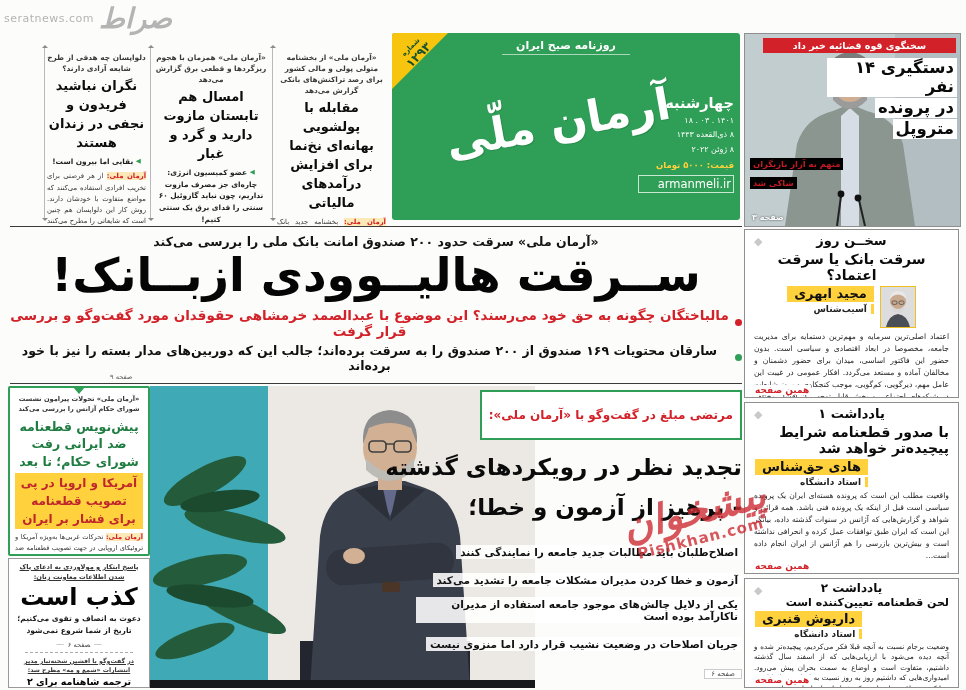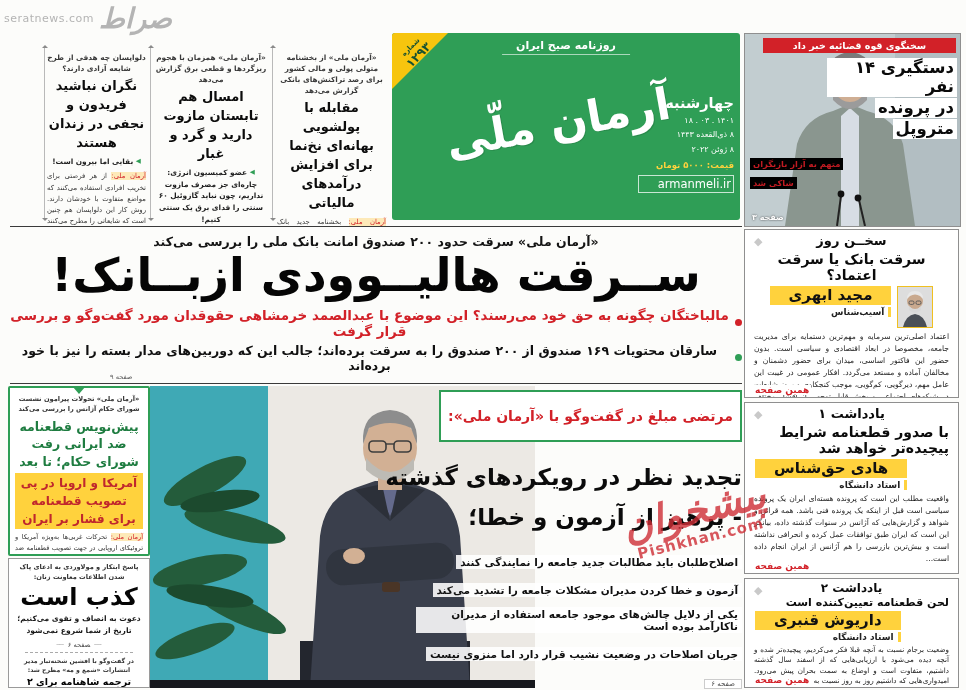--- a/index.html
+++ b/index.html
@@ -18,21 +18,21 @@
   .vdiv{position:absolute;top:48px;height:170px;border-left:1px solid #b9b9b9;width:0;}
   .vdiv:before,.vdiv:after{content:"";position:absolute;left:-3px;border:3px solid transparent;}
   .vdiv:before{top:-6px;border-bottom-color:#8a8a8a;}
   .vdiv:after{bottom:-6px;border-top-color:#8a8a8a;}
   .brief{position:absolute;top:52px;text-align:center;}
   .brief .kicker{font-size:7.4px;font-weight:bold;color:#3a3a3a;line-height:1.5;margin-bottom:3px;}
   .brief .hl{font-size:13px;font-weight:bold;color:#0c0c0c;line-height:1.45;margin:2px 0 3px;}
   .brief .sub{font-size:7.4px;font-weight:bold;color:#1f1f1f;line-height:1.6;}
   .ptr{color:#2f9e56;font-size:6.5px;vertical-align:1px;}
   .brief .body{font-size:6.9px;color:#333;text-align:justify;line-height:1.62;margin-top:4px;}
-  .lead-label{color:#d22128;font-weight:normal;background:#fde9b8;}
+  .lead-label{color:#d22128;font-weight:bold;background:#fde9b8;}
   .pagetag{font-size:6.6px;color:#444;margin-top:3px;letter-spacing:.5px;}
   .pagetag:before,.pagetag:after{content:"ـــــ";color:#999;font-size:5px;margin:0 4px;vertical-align:2px;}
   
   .masthead{left:392px;top:33px;width:348px;height:187px;background:#2f9e56;overflow:hidden;border-radius:3px;}
   .mh-corner{position:absolute;left:0;top:0;width:0;height:0;border-top:56px solid #f7c50e;border-right:56px solid transparent;}
   .mh-issue{position:absolute;left:1px;top:9px;width:46px;text-align:center;transform:rotate(-45deg);color:#175230;line-height:1.1;}
   .mh-issue .lbl{font-size:7px;font-weight:bold;display:block;}
   .mh-issue .num{font-size:12px;font-weight:bold;display:block;}
   .mh-tagline{position:absolute;left:50%;transform:translateX(-50%);top:6px;color:#fff;font-weight:bold;font-size:11px;
               border-bottom:1px solid rgba(255,255,255,.6);padding:0 14px 2px;white-space:nowrap;}
@@ -67,46 +67,46 @@
   .lead-b.green{color:#101010;font-weight:bold;font-size:12.5px;}
   .lead-page{position:absolute;left:100px;bottom:2px;font-size:6.6px;color:#555;}
   
   .sidebox{position:absolute;left:744px;width:215px;border:1px solid #8f8f8f;background:#fff;overflow:hidden;box-sizing:border-box;}
   .shead{position:relative;text-align:center;font-weight:bold;font-size:13px;color:#0b0b0b;padding:3px 0 1px;}
   .shead .diamond{position:absolute;left:9px;top:5px;color:#c9c9c9;font-size:11px;}
   .stitle{font-weight:bold;font-size:14px;color:#0b0b0b;padding:2px 9px 1px;}
   .stitle.center{text-align:center;}
   .byline{padding:2px 10px 1px;display:flex;gap:6px;align-items:flex-start;justify-content:flex-end;}
   .byline .col{display:flex;flex-direction:column;gap:2px;}
-  .byline .name{background:#ffd23d;font-weight:bold;font-size:15px;padding:0 19px 1px;color:#111;width:fit-content;}
+  .byline .name{background:#ffd23d;font-weight:bold;font-size:13px;padding:0 7px 1px;color:#111;width:fit-content;}
   .byline .role{font-size:9px;font-weight:bold;color:#222;border-right:3px solid #ffd23d;padding-right:4px;}
   .portrait{width:34px;height:40px;flex:0 0 auto;border:1px solid #f0c020;}
   .sbody{font-size:7.6px;text-align:justify;padding:2px 9px 0;line-height:1.58;color:#1c1c1c;}
   .more{position:absolute;bottom:2px;left:8px;background:#fff;color:#d22128;font-weight:bold;font-size:9px;padding:0 2px;}
   
   .greenbox{left:8px;top:386px;width:142px;height:170px;border:2px solid #2f9e56;border-radius:2px;background:#fff;
             text-align:center;padding:7px 5px 2px;box-sizing:border-box;overflow:hidden;}
   .gb-marker{position:absolute;top:-1px;left:50%;transform:translateX(-50%);width:0;height:0;
              border-left:6px solid transparent;border-right:6px solid transparent;border-top:7px solid #2f9e56;}
   .gb-kicker{font-size:6.6px;font-weight:bold;color:#333;line-height:1.5;}
   .gb-hl{font-size:12.5px;font-weight:bold;color:#1e7c40;line-height:1.4;margin:3px 0;}
   .gb-tag{display:inline-block;background:#ffd23d;color:#c0272d;font-weight:bold;font-size:12px;line-height:1.5;padding:1px 3px;}
   .gb-body{font-size:6.6px;color:#333;text-align:justify;line-height:1.55;margin-top:3px;}
   .kazbbox{left:8px;top:558px;width:142px;height:130px;border:1px solid #9a9a9a;background:#fff;text-align:center;
            padding:4px 6px;box-sizing:border-box;overflow:hidden;}
-  .kz-kicker{font-size:6.6px;font-weight:bold;color:#333;line-height:1.5;}
+  .kz-kicker{font-size:6.6px;font-weight:bold;color:#333;line-height:1.5;text-decoration:underline;}
   .kz-hl{font-size:24px;font-weight:bold;color:#050505;line-height:1.2;}
   .kz-sub{font-size:7.6px;font-weight:bold;color:#1a1a1a;line-height:1.6;margin-top:1px;}
   .kz-div{border-top:1px dashed #aaa;margin:3px 10px;}
   .sh-hl{font-size:9.5px;font-weight:bold;color:#050505;line-height:1.5;margin-top:1px;}
   
   .photo{left:150px;top:386px;width:385px;height:302px;}
   .quote{left:416px;top:390px;width:326px;text-align:right;z-index:20;}
   .q-kick{display:inline-block;border:2px solid #2f9e56;background:#fff;color:#d22128;font-weight:bold;
-          font-size:14px;padding:16px 7px;margin-bottom:16px;}
+          font-size:12px;padding:16px 7px;margin-bottom:8px;}
   .q-line{font-size:23px;font-weight:bold;color:#0b0b0b;line-height:1.72;white-space:nowrap;}
   .q-bullets{margin-top:14px;}
   .q-b{margin-bottom:9px;}
   .q-b span{display:inline-block;background:rgba(255,255,255,.88);font-size:10.5px;font-weight:bold;color:#101010;padding:1px 4px;}
   .q-page{margin-top:4px;text-align:right;padding-left:0;}
   .q-page span{display:inline-block;margin-left:14px;font-size:7px;color:#444;border:1px solid #ccc;background:#fff;padding:0 6px;}
 </style>
 </head>
 <body>
 

